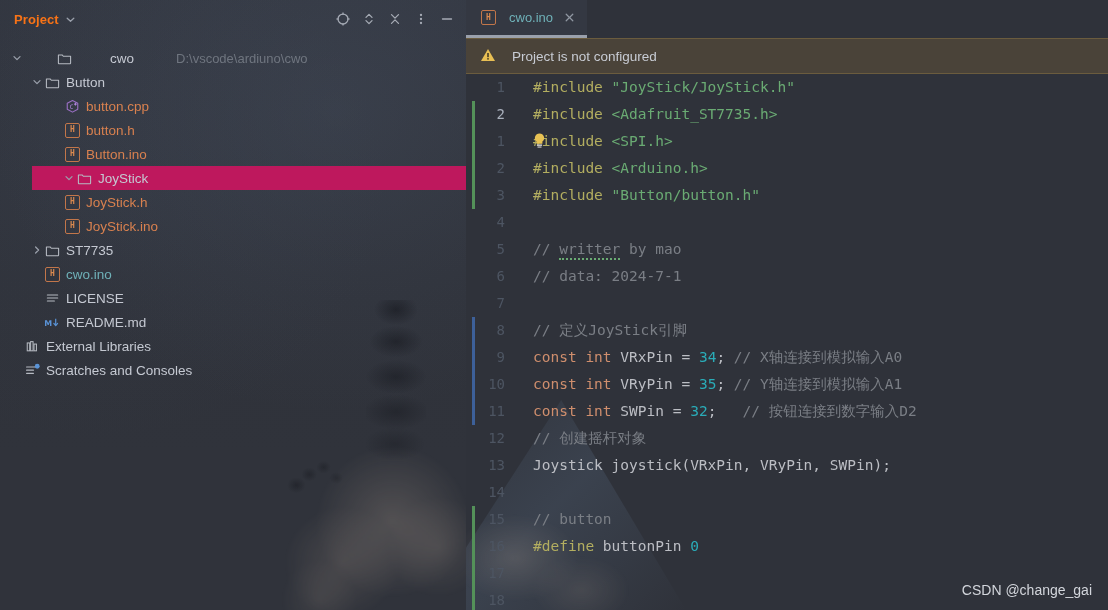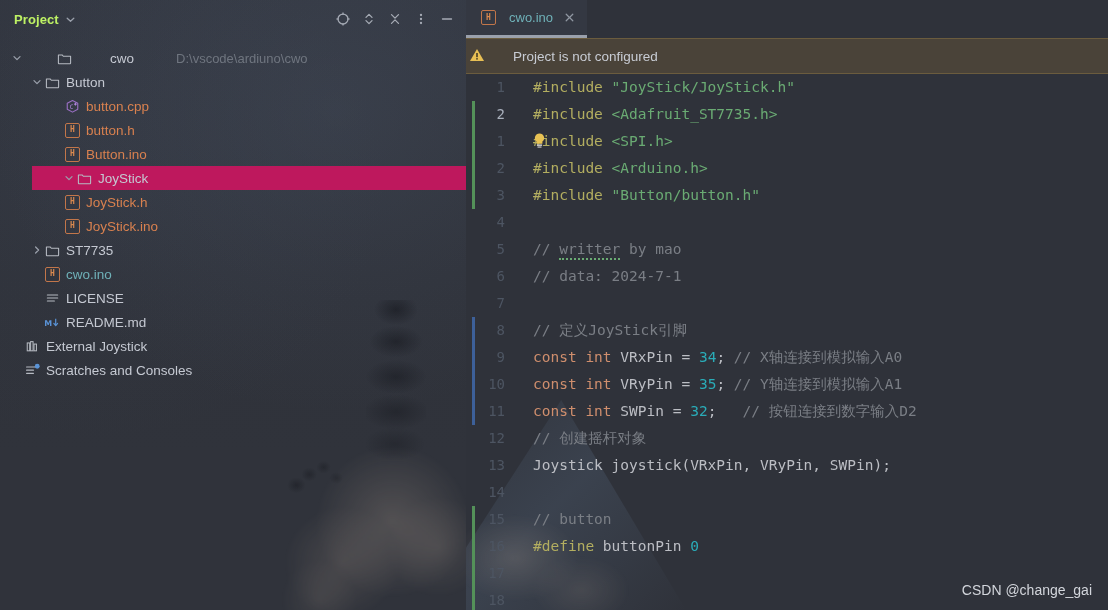--- a/index.html
+++ b/index.html
@@ -56,21 +56,21 @@
       radial-gradient(10% 12% at 68% 40%, rgba(24,26,32,.35) 0%, rgba(24,26,32,0) 80%);
     filter:blur(.7px);
   }
 
   
   .tool-header{
     position:relative;height:38px;display:flex;align-items:center;
     padding:0 8px 0 14px;z-index:3;
   }
   .tool-title{
-    font-size:13px;color:#bef264;font-weight:bold;letter-spacing:.1px;
+    font-size:13px;color:#f97316;font-weight:bold;letter-spacing:.1px;
   }
   .tool-chev{margin-left:6px;color:#9aa0ab;display:flex;align-items:center;}
   .tool-actions{margin-left:auto;display:flex;align-items:center;gap:4px;}
   .tb-btn{
     width:22px;height:22px;display:flex;align-items:center;justify-content:center;
     border-radius:3px;color:#a6abb5;cursor:default;
   }
 
   
   .tree{position:relative;z-index:3;padding-top:8px;font-size:13.5px;}
@@ -120,22 +120,22 @@
     height:38px;display:flex;align-items:center;gap:7px;padding:0 10px 0 14px;
     background:#343842;color:#6fb1b8;font-size:13px;border-bottom:3px solid #9aa0ab;
     box-sizing:border-box;cursor:default;
   }
   .tab-close{
     width:15px;height:15px;display:flex;align-items:center;justify-content:center;
     color:#9097a2;border-radius:3px;margin-left:2px;
   }
 
   .banner{
-    position:relative;z-index:3;height:36px;display:flex;align-items:center;gap:28px;
-    padding:0 3px;background:#4a4339;border-top:1px solid #6b5c3e;border-bottom:1px solid #6b5c3e;
+    position:relative;z-index:3;height:36px;display:flex;align-items:center;gap:16px;
+    padding:0 14px;background:#4a4339;border-top:1px solid #6b5c3e;border-bottom:1px solid #6b5c3e;
     color:#c8ccd4;font-size:13.5px;box-sizing:border-box;
   }
 
   .code{
     position:relative;z-index:3;
     font-family:"DejaVu Sans Mono","Liberation Mono",monospace;
     font-size:14.5px;line-height:27px;
   }
   .cl{position:relative;height:27px;display:flex;align-items:center;white-space:pre;}
   .gutmark{position:absolute;left:6px;top:0;width:3px;height:27px;}
@@ -348,21 +348,21 @@
         </div>
         <div class="row" style="padding-left: 10px;">
           <span class="arrow empty"></span>
           <span class="ic">
             <svg width="15" height="15" viewBox="0 0 16 16">
               <rect x="2.4" y="4.2" width="2.6" height="8.4" fill="none" stroke="#b6bac2" stroke-width="1.1"></rect>
               <rect x="6.0" y="2.8" width="2.6" height="9.8" fill="none" stroke="#b6bac2" stroke-width="1.1"></rect>
               <rect x="9.6" y="5.4" width="2.6" height="7.2" fill="none" stroke="#b6bac2" stroke-width="1.1"></rect>
             </svg>
           </span>
-          <span class="lbl c-default">External Joystick</span>
+          <span class="lbl c-default">External Libraries</span>
         </div>
         <div class="row" style="padding-left: 10px;">
           <span class="arrow empty"></span>
           <span class="ic">
             <svg width="16" height="15" viewBox="0 0 17 16">
               <line x1="1.6" y1="4.2" x2="11" y2="4.2" stroke="#b6bac2" stroke-width="1.2" stroke-linecap="round"></line>
               <line x1="1.6" y1="7.6" x2="9" y2="7.6" stroke="#b6bac2" stroke-width="1.2" stroke-linecap="round"></line>
               <line x1="1.6" y1="11" x2="9" y2="11" stroke="#b6bac2" stroke-width="1.2" stroke-linecap="round"></line>
               <circle cx="13.0" cy="3.4" r="2.6" fill="#5a93d6"></circle>
             </svg>

